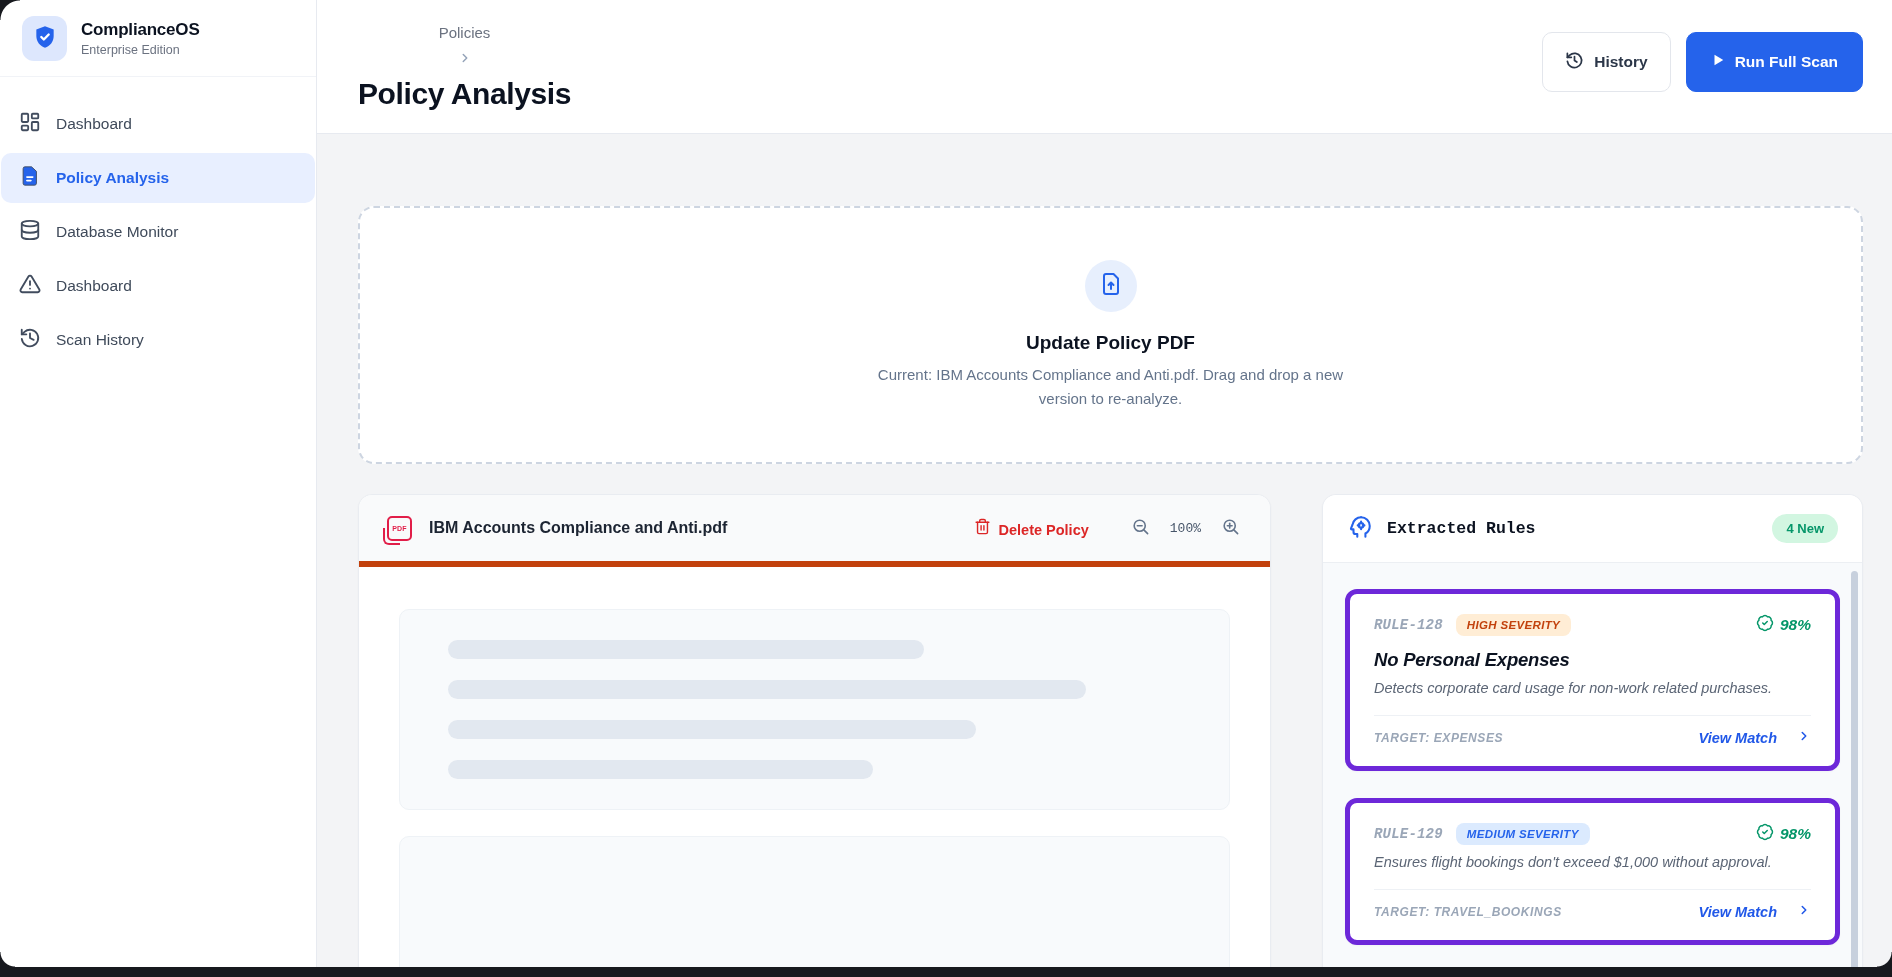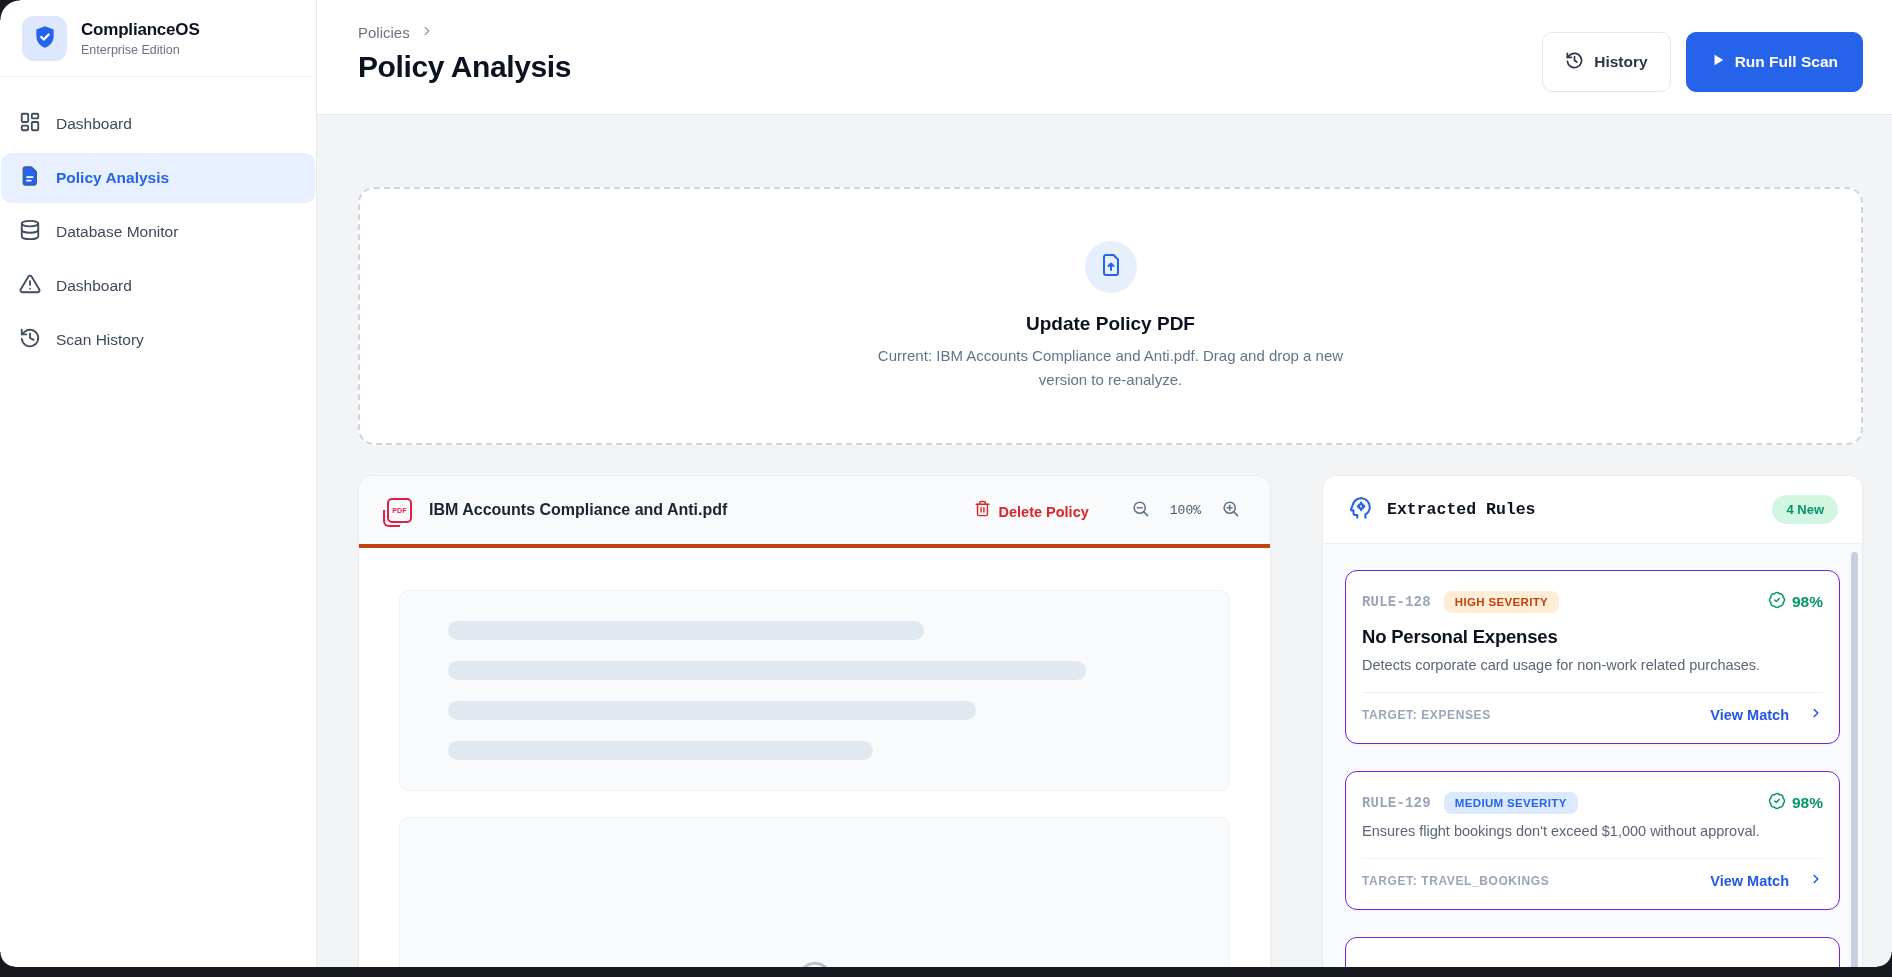--- a/index.html
+++ b/index.html
@@ -25,21 +25,21 @@
   nav{padding:22px 1px;}
   .nav-item{display:flex;align-items:center;gap:15px;height:50px;padding:0 18px;border-radius:10px;
     font-size:15.5px;font-weight:500;color:#3f4a5a;margin-bottom:4px;cursor:pointer;}
   .nav-item svg{stroke:#414c5e;}
   .nav-item.active{background:#e8efff;color:#2563eb;font-weight:600;}
 
   
   main{flex:1;display:flex;flex-direction:column;height:100%;}
   header{background:#fff;border-bottom:1px solid #e7eaf0;padding:24px 29px 22px 41px;
     display:flex;justify-content:space-between;align-items:flex-start;}
-  .breadcrumb{display:flex;align-items:center;gap:10px;font-size:15px;color:#6b7280;cursor:pointer;}
+  .breadcrumb{display:flex;align-items:center;gap:10px;font-size:15px;color:#6b7280;cursor:pointer;flex-direction:column;}
   h1.page-title{font-size:30px;font-weight:800;letter-spacing:-.4px;color:#0b1220;margin-top:9px;}
   .head-actions{display:flex;gap:15px;align-items:center;margin-top:8px;}
   .btn{display:flex;align-items:center;gap:10px;height:60px;border-radius:10px;font-size:15.5px;cursor:pointer;
     font-family:inherit;}
   .btn-secondary{background:#fff;border:1px solid #e3e6ec;color:#2b3648;font-weight:600;padding:0 22px;}
   .btn-primary{background:#2563eb;border:1px solid #2563eb;color:#fff;font-weight:700;padding:0 24px;}
 
   .content{flex:1;background:#f3f4f6;padding:72px 29px 0 41px;overflow:hidden;}
 
   
@@ -49,21 +49,21 @@
   .dz-title{font-size:19px;font-weight:700;color:#0b1220;margin-top:20px;}
   .dz-desc{font-size:15px;color:#64748b;line-height:1.55;max-width:470px;margin-top:9px;}
 
   
   .cols{display:flex;gap:51px;margin-top:30px;align-items:flex-start;}
 
   
   .pdf-card{flex:1;background:#fff;border:1px solid #e9ecf1;border-radius:14px;overflow:hidden;
     box-shadow:0 1px 2px rgba(16,24,40,.04);height:640px;}
   .pdf-head{display:flex;justify-content:space-between;align-items:center;background:#f9fafb;
-    border-bottom:4px solid #c2410c;padding:0 28px;height:72px;}
+    border-bottom:6px solid #c2410c;padding:0 28px;height:72px;}
   .pdf-name-wrap{display:flex;align-items:center;gap:17px;}
   .pdf-ico{position:relative;width:25px;height:25px;border:2px solid #e11d48;border-radius:5px;
     display:flex;align-items:center;justify-content:center;font-size:7px;font-weight:800;color:#e11d48;letter-spacing:.2px;}
   .pdf-ico::after{content:"";position:absolute;left:-6px;bottom:-6px;width:15px;height:15px;
     border-left:2px solid #e11d48;border-bottom:2px solid #e11d48;border-bottom-left-radius:6px;}
   .pdf-name{font-size:16px;font-weight:700;color:#1c2432;}
   .pdf-tools{display:flex;align-items:center;gap:18px;}
   .delete-btn{display:flex;align-items:flex-end;gap:8px;background:none;border:none;color:#dc2626;
     font-size:14.5px;font-weight:600;cursor:pointer;font-family:inherit;margin-right:22px;}
   .zoom-btn{background:none;border:none;cursor:pointer;display:flex;align-items:center;padding:2px;}
@@ -76,22 +76,22 @@
   .eye-wrap{position:absolute;left:50%;top:137px;transform:translateX(-50%);}
 
   
   .rules-panel{width:541px;min-width:541px;background:#f8fafc;border:1px solid #e9ecf1;border-radius:14px;
     overflow:hidden;box-shadow:0 1px 2px rgba(16,24,40,.04);height:620px;position:relative;}
   .rules-head{display:flex;align-items:center;gap:14px;background:#fff;border-bottom:1px solid #eceff3;
     height:68px;padding:0 24px;}
   .rules-title{font-size:16.5px;font-weight:700;color:#0b1220;flex:1;font-family:Liberation Mono, monospace;}
   .new-badge{background:#d2f6e1;color:#059669;font-size:13px;font-weight:700;padding:7px 14px;border-radius:999px;}
   .rules-body{padding:26px 22px;}
-  .rule-card{background:#fff;border:1px solid #6d28d9;border-radius:12px;padding:20px 16px;margin-bottom:27px;
-    box-shadow:0 1px 2px rgba(16,24,40,.03);}
+  .rule-card{background:#fff;border:5px solid #6d28d9;border-radius:12px;padding:20px 24px;margin-bottom:27px;
+    box-shadow:0 1px 2px rgba(16,24,40,.03);font-style:italic;}
   .rule-top{display:flex;align-items:center;gap:13px;}
   .rule-id{font-family:"Liberation Mono","DejaVu Sans Mono",monospace;font-size:14px;font-weight:600;color:#9aa6b7;letter-spacing:.2px;}
   .sev{font-size:11.5px;font-weight:700;letter-spacing:.03em;padding:5px 11px;border-radius:8px;}
   .sev-high{background:#ffedd5;color:#c2410c;}
   .sev-medium{background:#dbeafe;color:#2563eb;}
   .conf{margin-left:auto;display:flex;align-items:center;gap:6px;color:#059669;font-size:15.5px;font-weight:800;}
   .rule-title{font-size:18.5px;font-weight:700;color:#0b1220;margin-top:13px;letter-spacing:-.2px;}
   .rule-desc{font-size:14.5px;color:#5b6575;margin-top:7px;line-height:1.45;}
   .rule-divider{border-top:1px solid #eef1f5;margin:16px 0 13px;}
   .rule-foot{display:flex;justify-content:space-between;align-items:center;}

